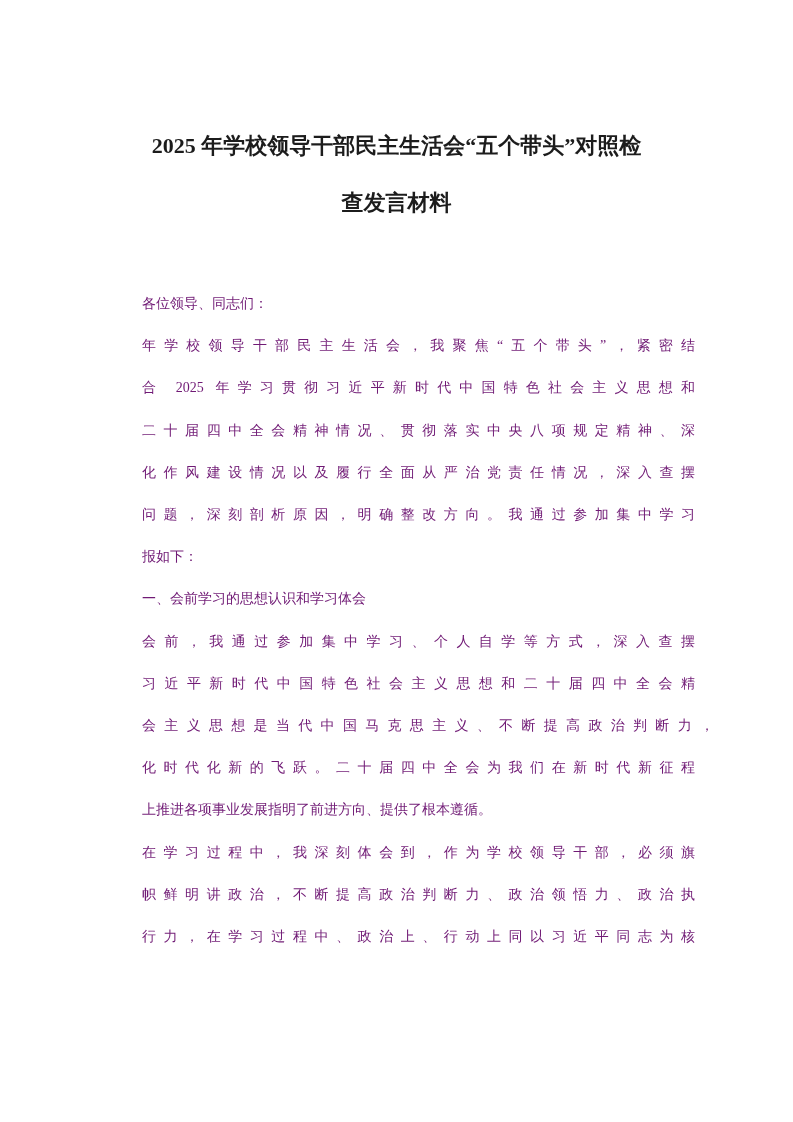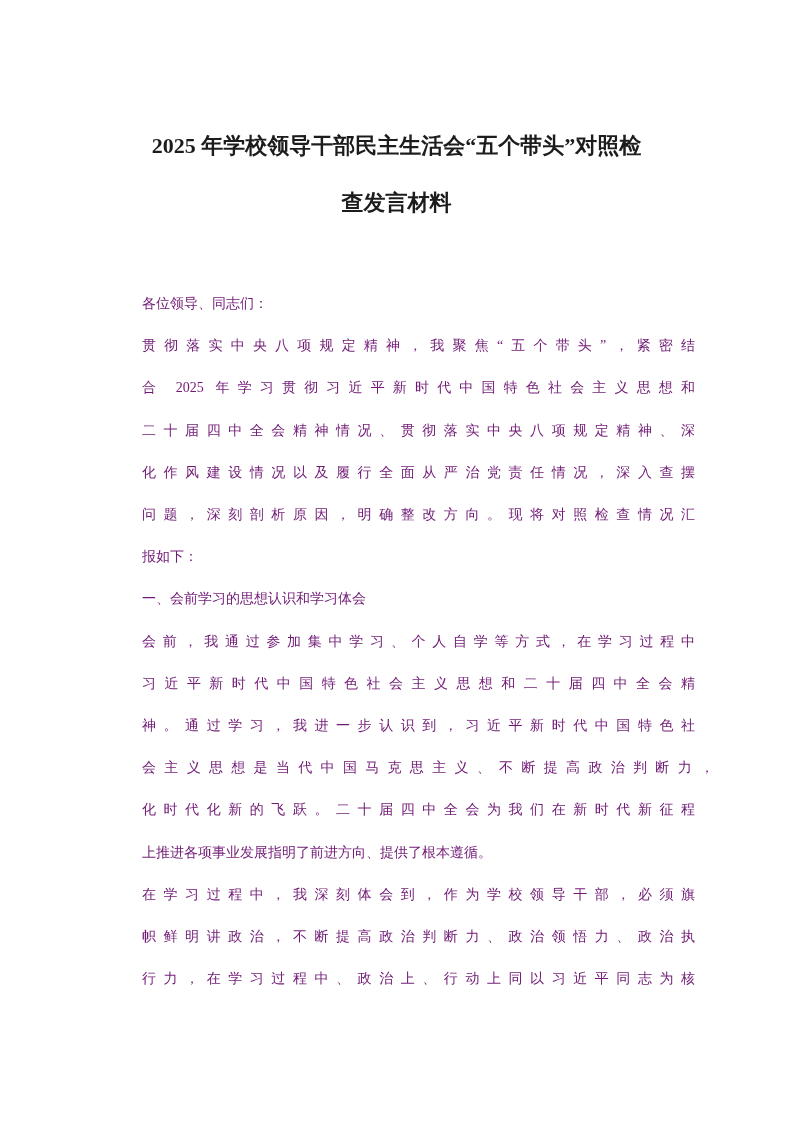--- a/index.html
+++ b/index.html
@@ -74,30 +74,29 @@
 <div class="page">
   <div class="content">
 
     <h1 class="title">
       <span class="title-line">2025 年学校领导干部民主生活会“五个带头”对照检</span>
       <span class="title-line">查发言材料</span>
     </h1>
 
     <div class="body-text">
       <p class="line last">各位领导、同志们：</p>
-      <p class="line full">贯彻落实中央八项规定精神，我聚焦“五个带头”，紧密结</p>
+      <p class="line full">年学校领导干部民主生活会，我聚焦“五个带头”，紧密结</p>
       <p class="line full">合 2025 年学习贯彻习近平新时代中国特色社会主义思想和</p>
       <p class="line full">二十届四中全会精神情况、贯彻落实中央八项规定精神、深</p>
       <p class="line full">化作风建设情况以及履行全面从严治党责任情况，深入查摆</p>
-      <p class="line full">问题，深刻剖析原因，明确整改方向。现将对照检查情况汇</p>
+      <p class="line full">问题，深刻剖析原因，明确整改方向。我通过参加集中学习</p>
       <p class="line last">报如下：</p>
       <p class="line last">一、会前学习的思想认识和学习体会</p>
-      <p class="line full">会前，我通过参加集中学习、个人自学等方式，在学习过程中</p>
+      <p class="line full">会前，我通过参加集中学习、个人自学等方式，深入查摆</p>
       <p class="line full">习近平新时代中国特色社会主义思想和二十届四中全会精</p>
-      <p class="line full">神。通过学习，我进一步认识到，习近平新时代中国特色社</p>
       <p class="line full wide">会主义思想是当代中国马克思主义、不断提高政治判断力，</p>
       <p class="line full">化时代化新的飞跃。二十届四中全会为我们在新时代新征程</p>
       <p class="line last">上推进各项事业发展指明了前进方向、提供了根本遵循。</p>
       <p class="line full">在学习过程中，我深刻体会到，作为学校领导干部，必须旗</p>
       <p class="line full">帜鲜明讲政治，不断提高政治判断力、政治领悟力、政治执</p>
       <p class="line full">行力，在学习过程中、政治上、行动上同以习近平同志为核</p>
     </div>
 
   </div>
 </div>

